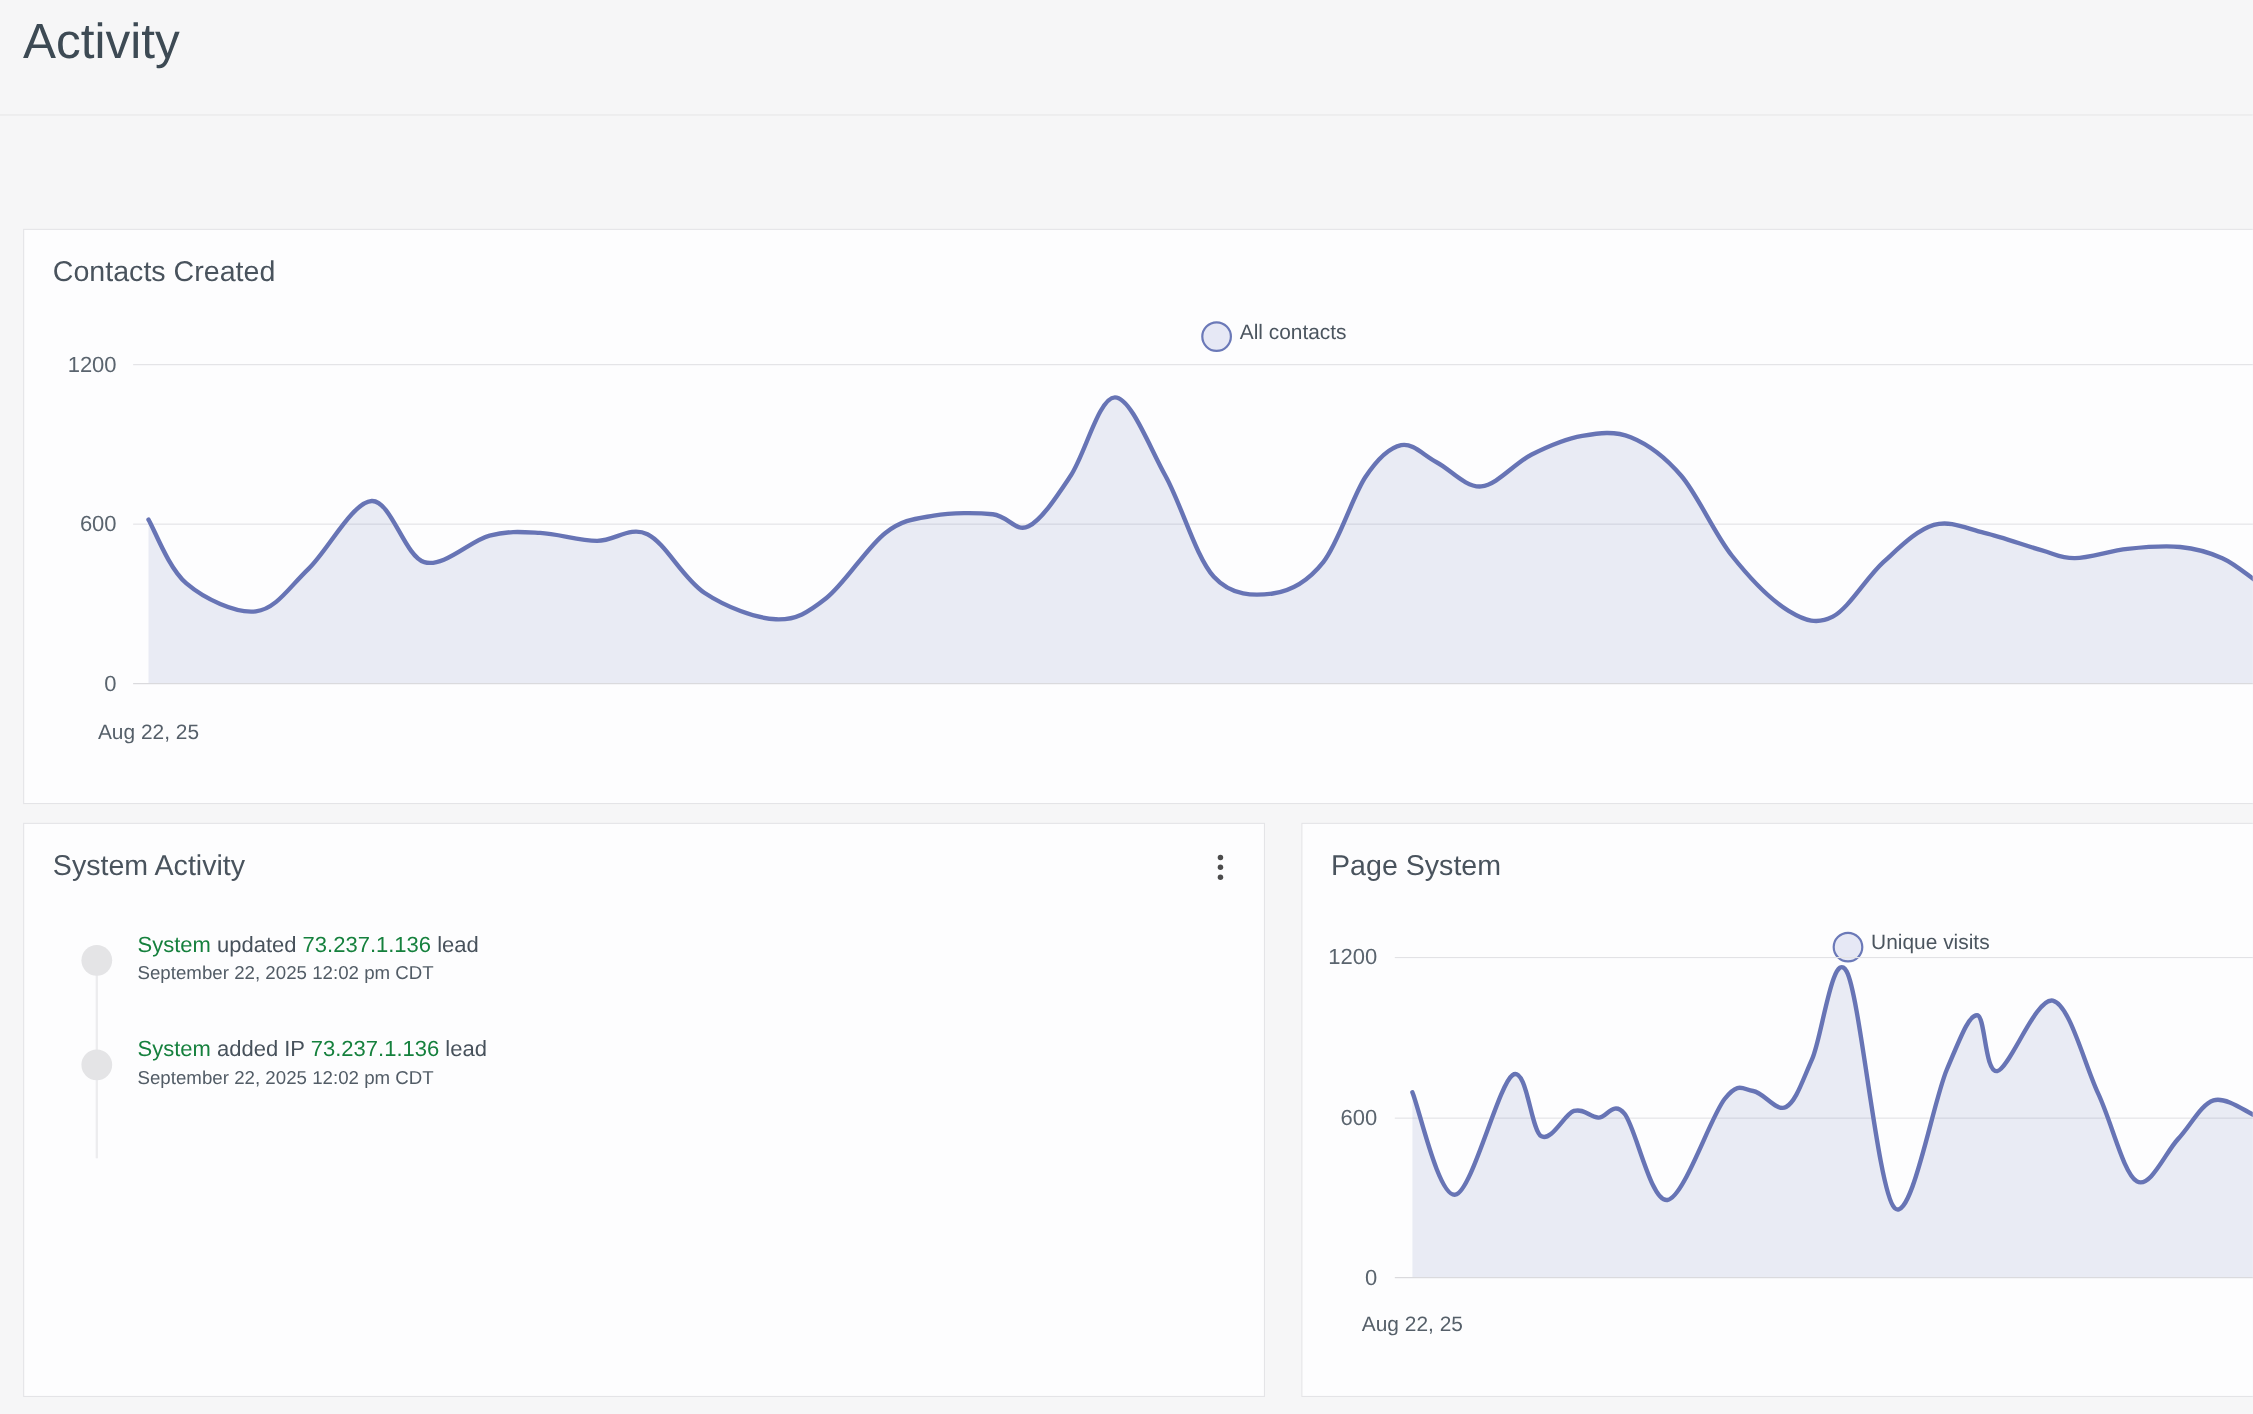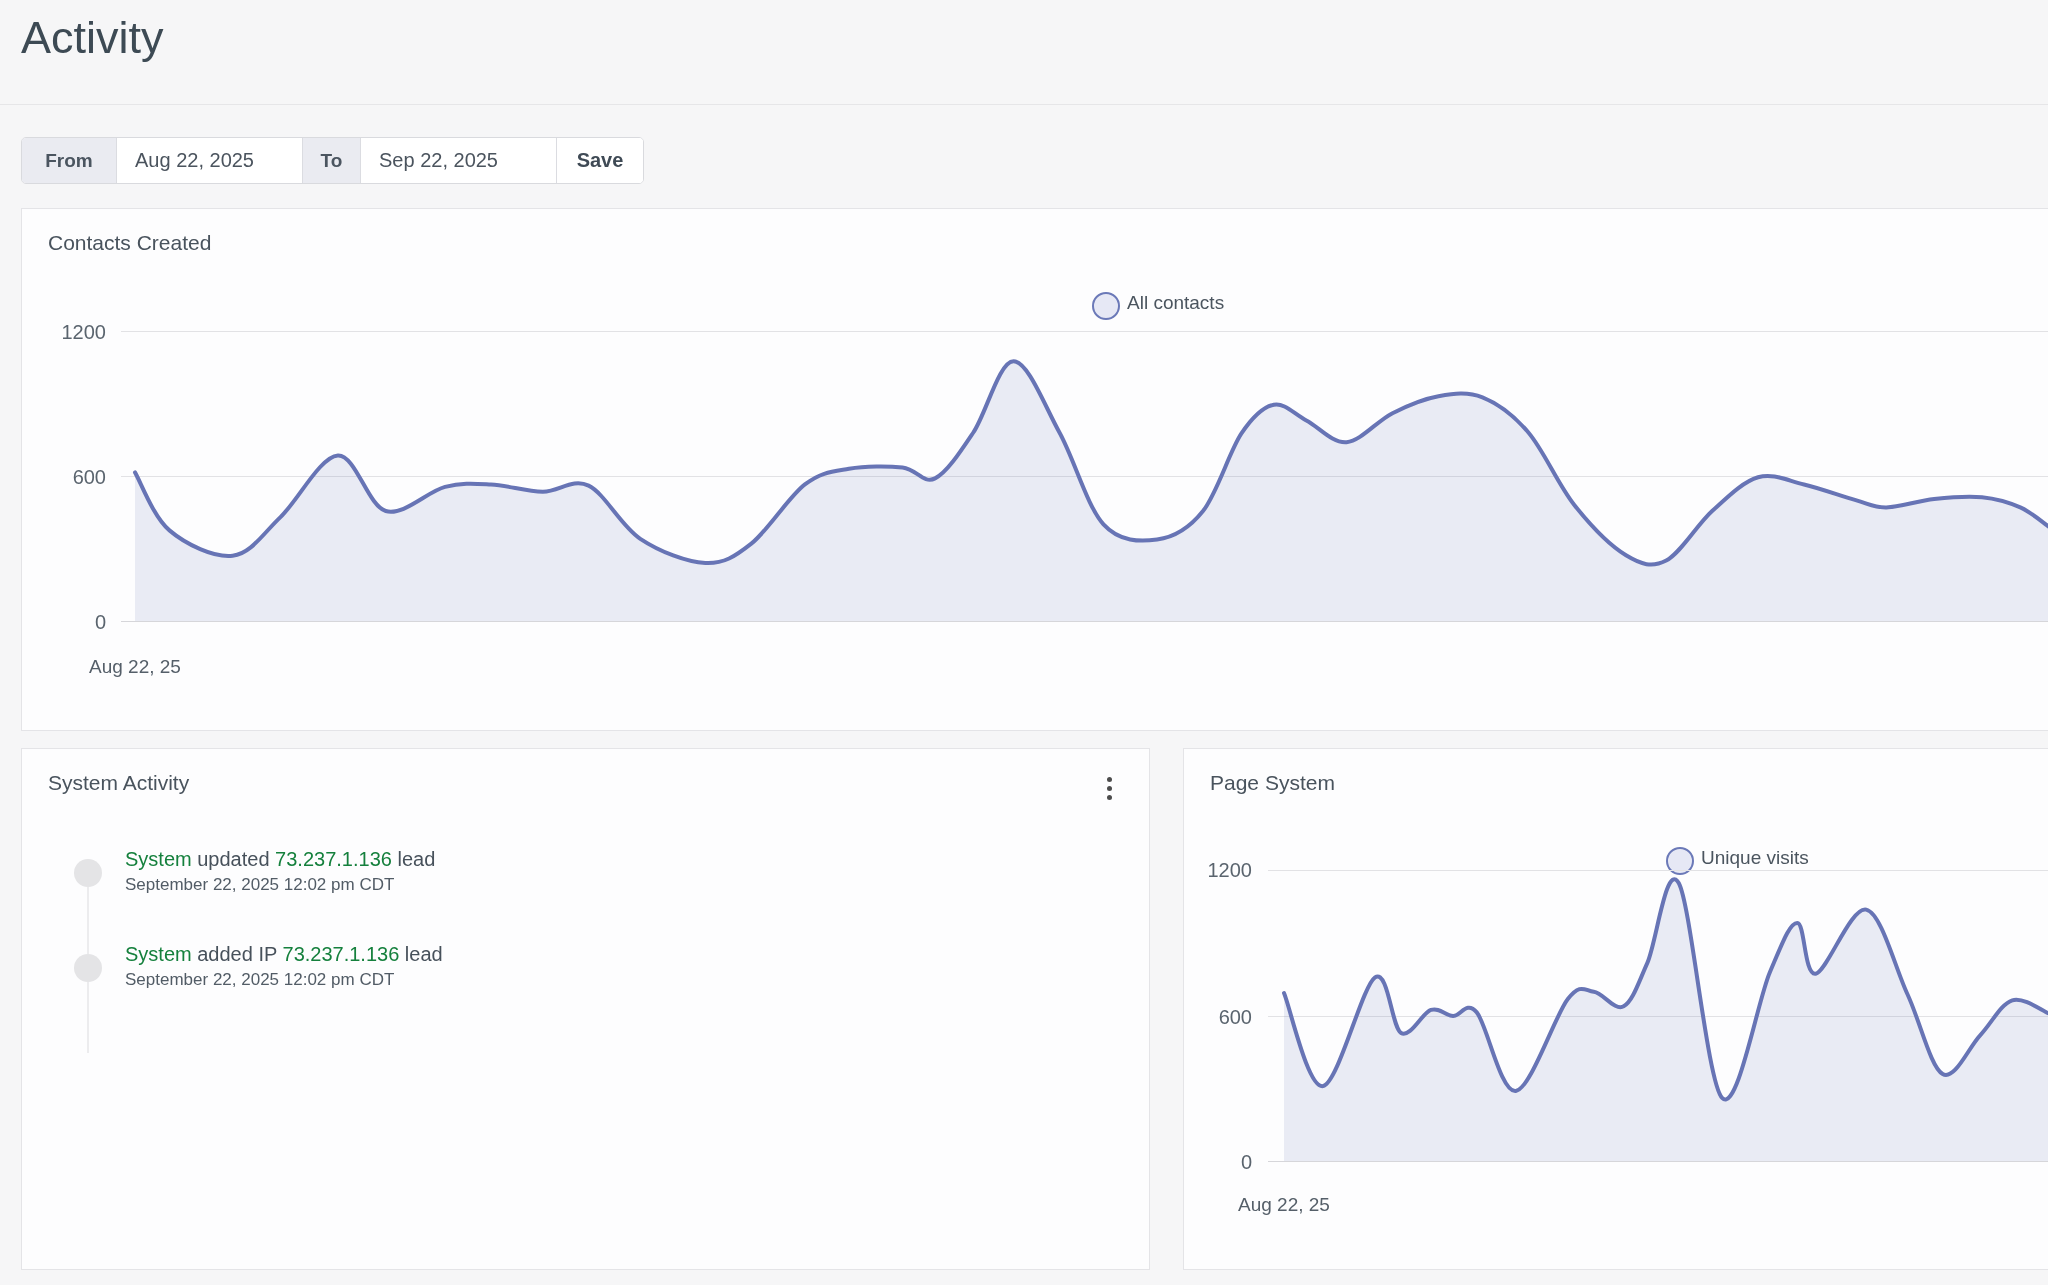--- a/index.html
+++ b/index.html
@@ -27,21 +27,21 @@
   .seg-label.to { width:58px; }
   .seg-input { background:#fff; }
   .seg-input input { border:none; outline:none; font-family:"Liberation Sans",sans-serif; font-size:20px; color:#4b545e; padding:0 0 0 18px; height:100%; background:transparent; }
   .seg-input.d1 input { width:185px; }
   .seg-input.d2 input { width:195px; }
   .seg-btn { background:#fff; }
   .seg-btn button { border:none; background:transparent; font-family:"Liberation Sans",sans-serif; font-weight:700; font-size:20px; color:#3f4a55; width:86px; height:100%; cursor:pointer; }
 
   
   .panel { position:absolute; background:#fdfdfe; border:1px solid #e4e4e7; }
-  .panel-title { position:absolute; left:26px; top:22px; font-size:21px; font-weight:400; color:#49535d; }
+  .panel-title { position:absolute; left:26px; top:22px; font-size:26px; font-weight:400; color:#49535d; }
 
   #contacts-panel { left:21px; top:208px; width:2036px; height:523px; }
   #activity-panel { left:21px; top:748px; width:1129px; height:522px; }
   #visits-panel   { left:1183px; top:748px; width:900px; height:522px; }
 
   
   .gridline { position:absolute; right:0; height:1px; background:#e2e2e5; }
   .gridline.base { background:#d6d6da; }
   .ytick { position:absolute; font-size:20px; color:#5a646e; text-align:right; width:70px; }
   .xlabel { position:absolute; font-size:19px; color:#555f69; }
@@ -64,33 +64,20 @@
 </style>
 </head>
 <body>
 
 <div class="page">
 
   <div class="header">
     <h1>Activity</h1>
   </div>
 
-  <div class="filterbar">
-    <div class="seg seg-label from">From</div>
-    <div class="seg seg-input d1">
-      <input type="text" value="Aug 22, 2025" style="">
-    </div>
-    <div class="seg seg-label to">To</div>
-    <div class="seg seg-input d2">
-      <input type="text" value="Sep 22, 2025" style="">
-    </div>
-    <div class="seg seg-btn">
-      <button>Save</button>
-    </div>
-  </div>
 
   <div class="panel" id="contacts-panel">
     <div class="panel-title">Contacts Created</div>
 
     <div class="legend" style="left:1070px; top:83px;">
       <span class="dot"></span>
       <span class="lbl">All contacts</span>
     </div>
 
     <div class="ytick" style="left:14px; top:112px;">1200</div>

